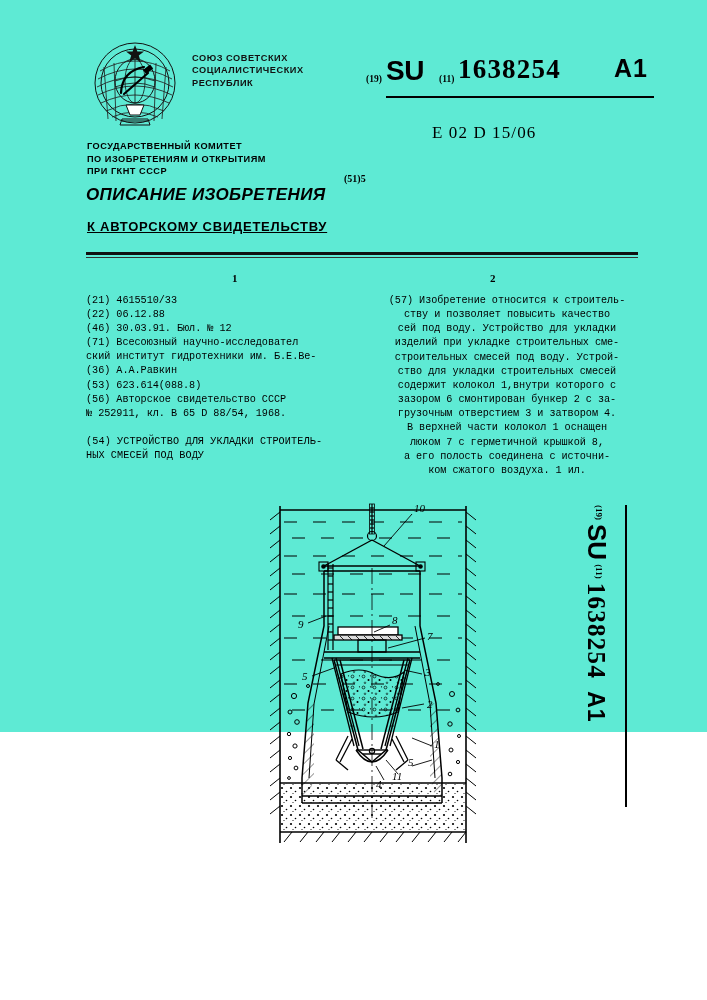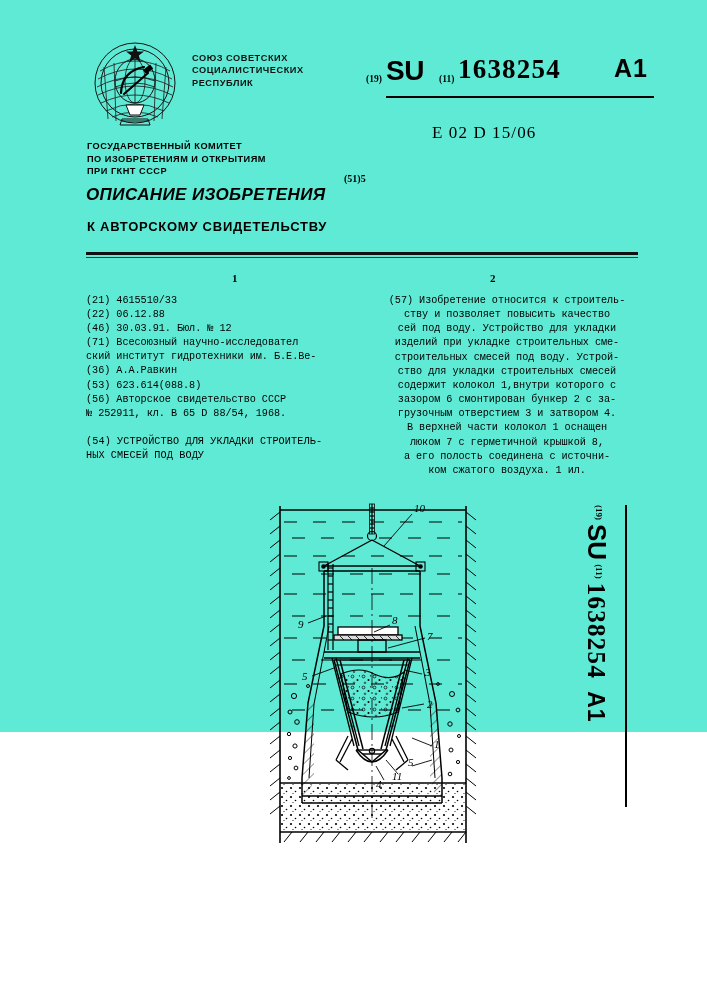--- a/index.html
+++ b/index.html
@@ -116,20 +116,21 @@
     font-size: 17px;
     letter-spacing: 0.4px;
   }
   .title-sub {
     position: absolute;
     left: 87px; top: 219px;
     font-family: "Liberation Sans", sans-serif;
     font-weight: bold;
     font-size: 13px;
     letter-spacing: 0.75px;
+    text-decoration: underline;
   }
 
   .rule-thick {
     position: absolute;
     left: 86px; top: 252px;
     width: 552px; height: 3px;
     background: #111;
   }
   .rule-thin {
     position: absolute;

